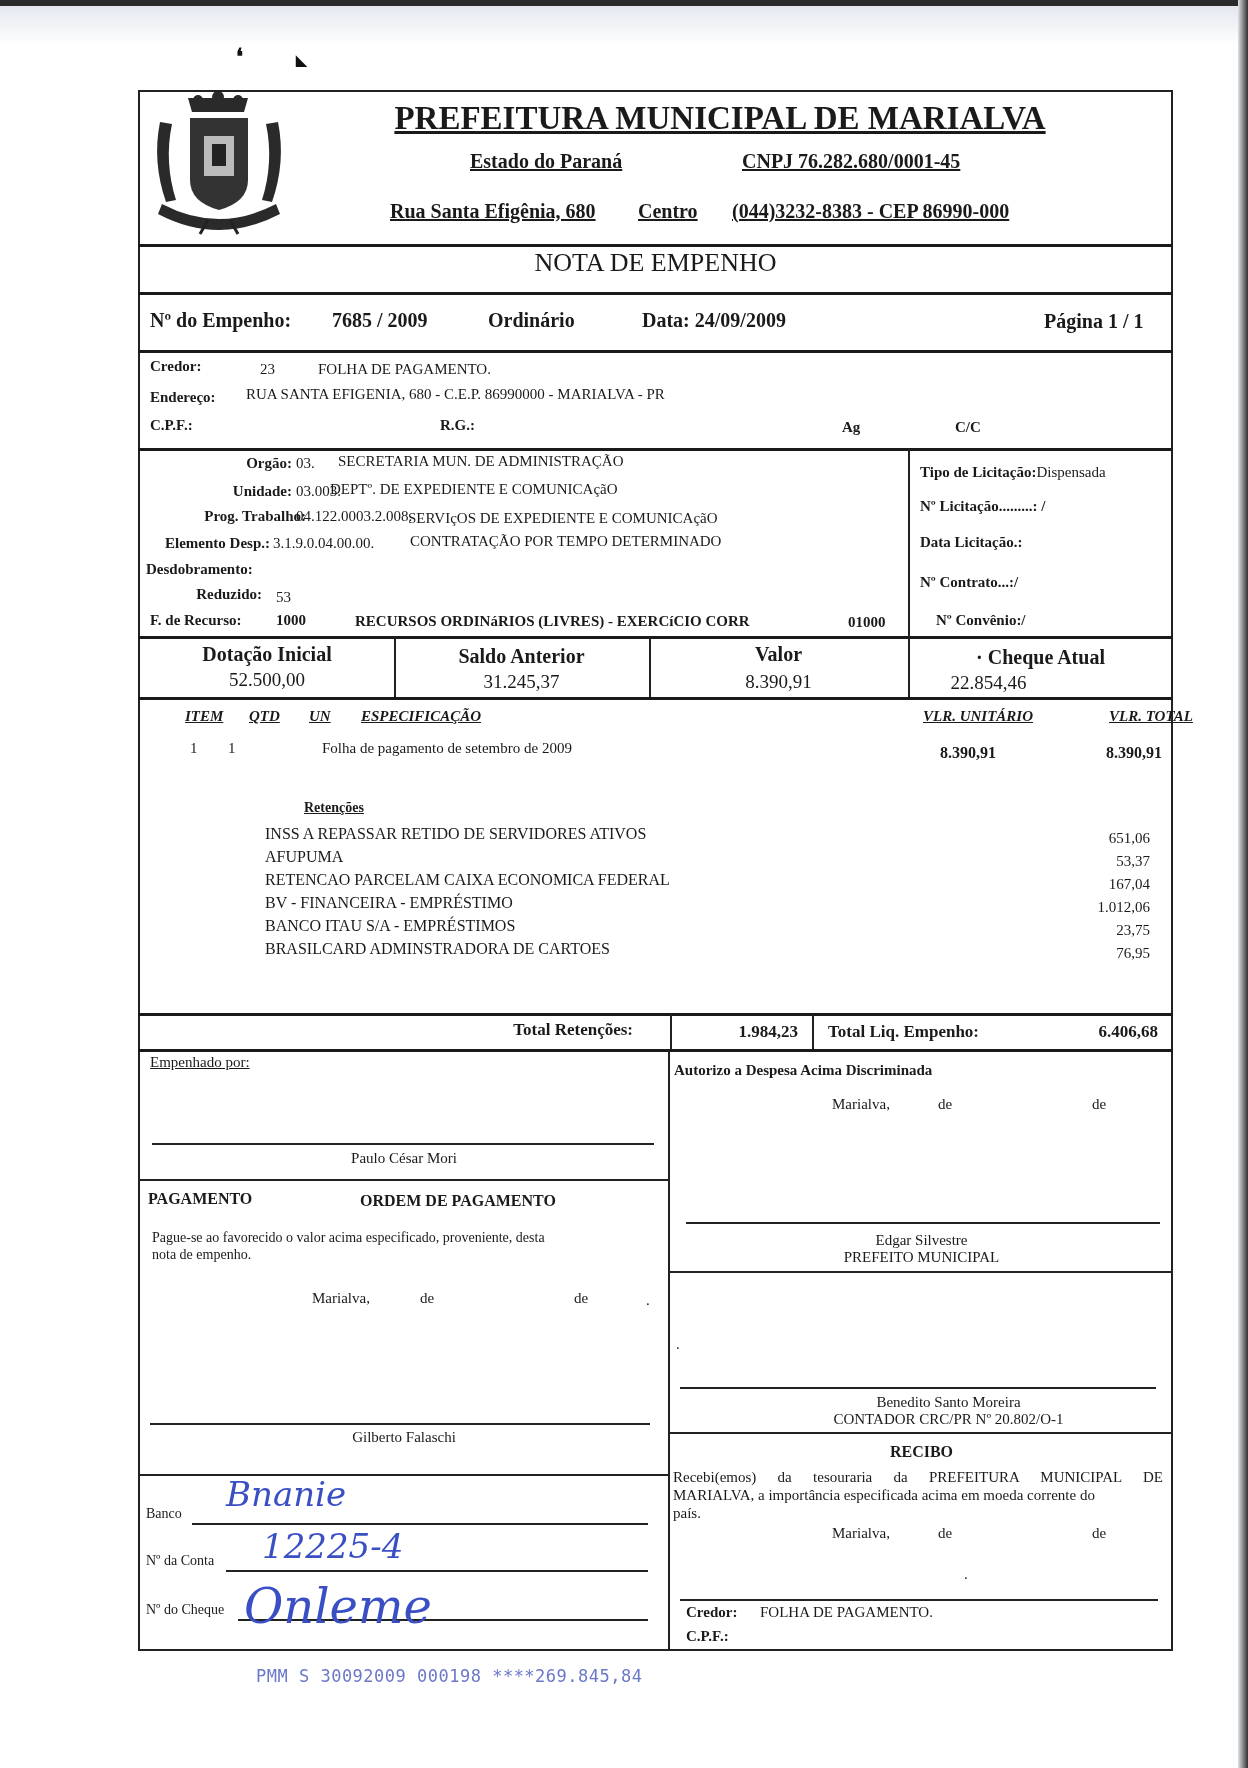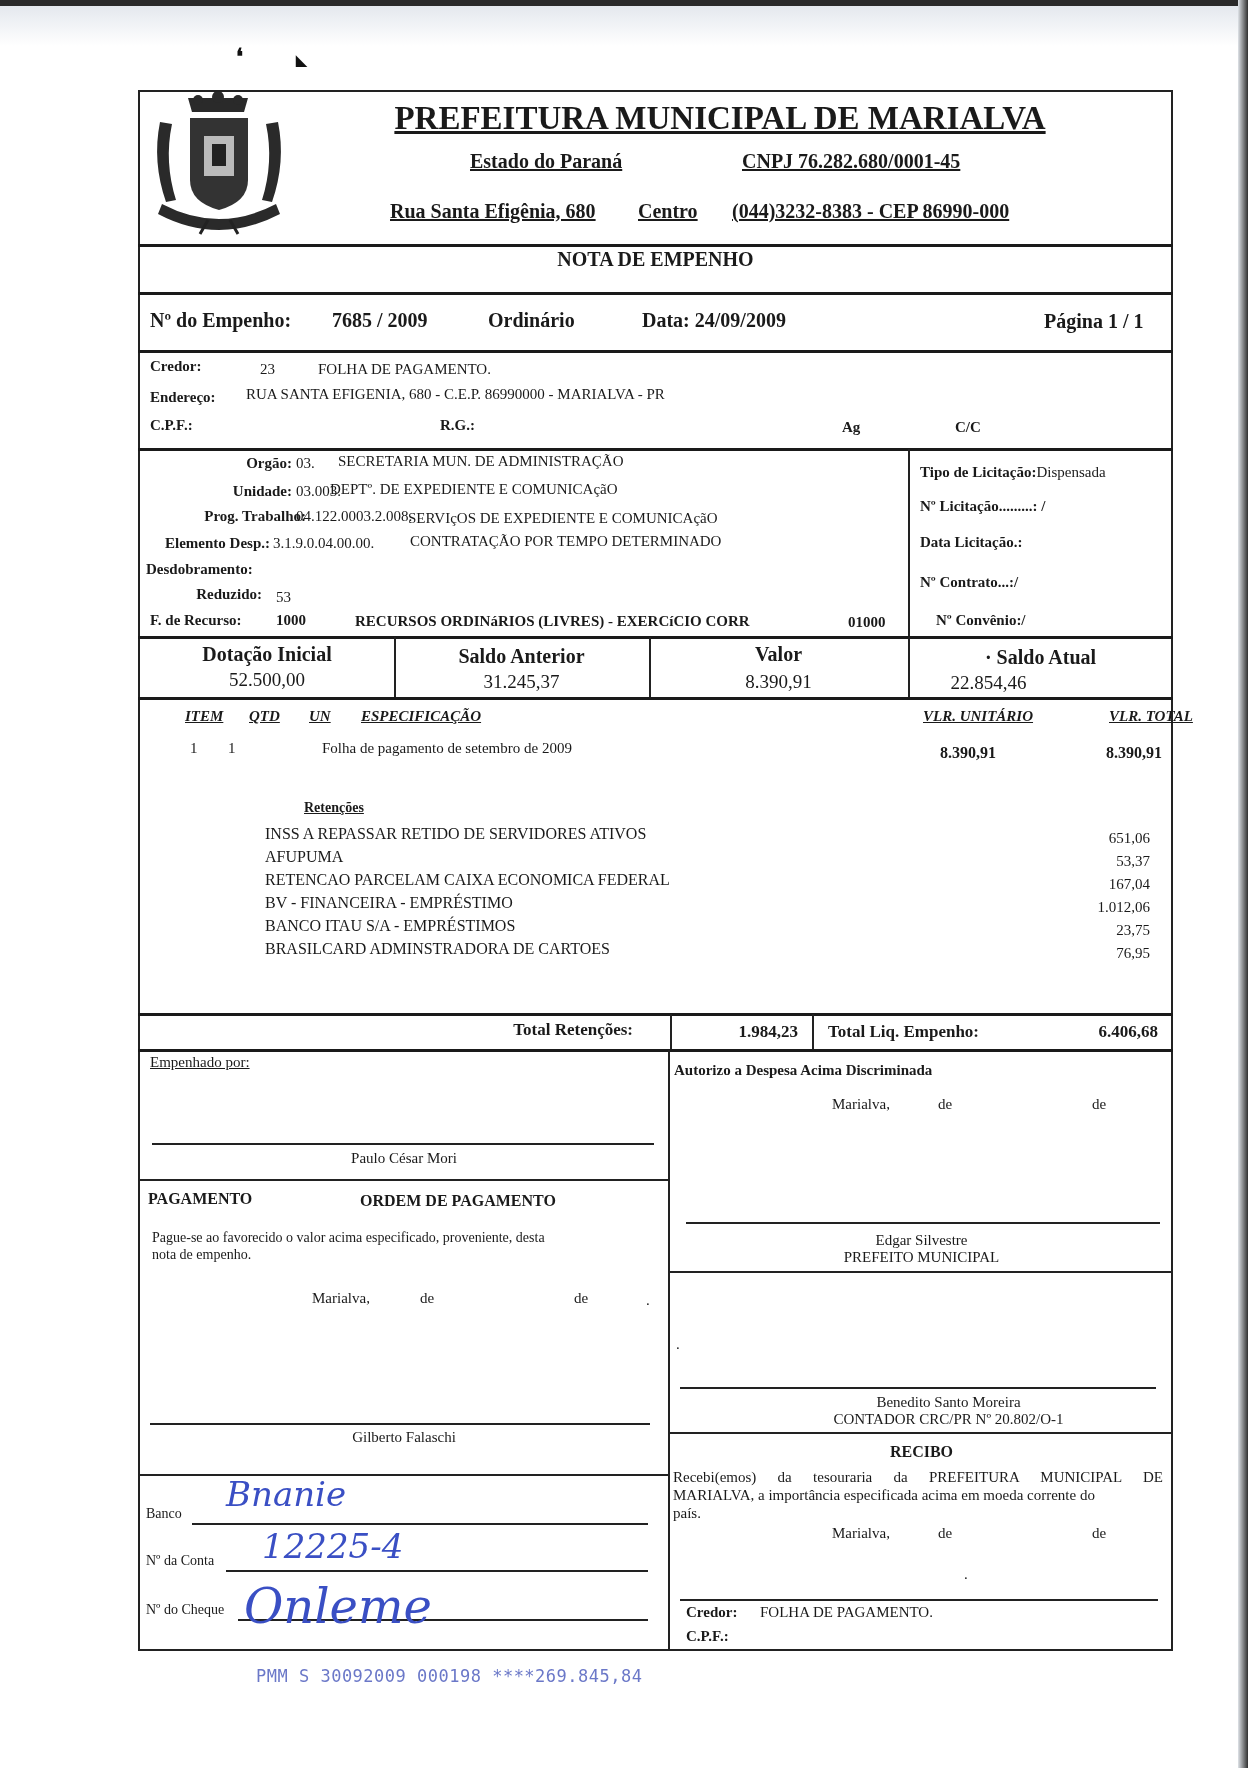--- a/index.html
+++ b/index.html
@@ -16,21 +16,21 @@
   .frame { position:absolute; left:138px; top:90px; width:1035px; height:1561px; border:2px solid #222; box-sizing:border-box; }
   .hline { position:absolute; height:0; border-top:2px solid #222; }
   .hline.thick { border-top:3px solid #1a1a1a; }
   .vline { position:absolute; width:0; border-left:2px solid #222; }
   .b { font-weight:bold; }
   .c { text-align:center; }
   .r { text-align:right; }
   .u { text-decoration:underline;margin-left:39px; }
   .hdr-title { font-size:33px; font-weight:bold; letter-spacing:0px; text-decoration:underline; text-decoration-thickness:3px; }
   .hdr-sub { font-size:20px; font-weight:bold; text-decoration:underline; text-decoration-thickness:2px; }
-  .nota { font-size:20px; font-weight:bold; }
+  .nota { font-size:26px; font-weight:normal; }
   .f17 { font-size:17px; }
   .f15 { font-size:15px; }
   .f16 { font-size:16px; }
   .f14 { font-size:14px; }
   .f19 { font-size:19px; }
   .f20 { font-size:20px; }
   .hand { font-family:"DejaVu Serif", serif; font-style:italic; color:#3a4fc4; font-size:34px; }
   .stamp { font-family:"DejaVu Sans Mono", monospace; color:#6b78c8; font-size:17px; letter-spacing:0.5px; }
   .crest { position:absolute; left:148px; top:92px; width:142px; height:146px; }
 </style>
@@ -127,21 +127,21 @@
 
 <div class="vline" style="left:394px;top:637px;height:60px;"></div>
 <div class="vline" style="left:649px;top:637px;height:60px;"></div>
 <div class="vline" style="left:908px;top:637px;height:60px;"></div>
 <div class="abs c b f20" style="left:140px;top:643px;width:254px;">Dotação Inicial</div>
 <div class="abs c f19" style="left:140px;top:669px;width:254px;">52.500,00</div>
 <div class="abs c b f20" style="left:394px;top:645px;width:255px;">Saldo Anterior</div>
 <div class="abs c f19" style="left:394px;top:671px;width:255px;">31.245,37</div>
 <div class="abs c b f20" style="left:649px;top:643px;width:259px;">Valor</div>
 <div class="abs c f19" style="left:649px;top:671px;width:259px;">8.390,91</div>
-<div class="abs c b f20" style="left:908px;top:646px;width:265px;">· Saldo Atual</div>
+<div class="abs c b f20" style="left:908px;top:646px;width:265px;">· Cheque Atual</div>
 <div class="abs c f19" style="left:856px;top:672px;width:265px;">22.854,46</div>
 <div class="hline thick" style="left:138px;top:697px;width:1035px;"></div>
 
 <div class="abs b f15 u" style="left:146px;top:708px;font-style:italic;">ITEM</div>
 <div class="abs b f15 u" style="left:210px;top:708px;font-style:italic;">QTD</div>
 <div class="abs b f15 u" style="left:270px;top:708px;font-style:italic;">UN</div>
 <div class="abs b f15 u" style="left:322px;top:708px;font-style:italic;">ESPECIFICAÇÃO</div>
 <div class="abs b f15 u" style="left:884px;top:708px;font-style:italic;">VLR. UNITÁRIO</div>
 <div class="abs b f15 u" style="left:1070px;top:708px;font-style:italic;">VLR. TOTAL</div>
 

